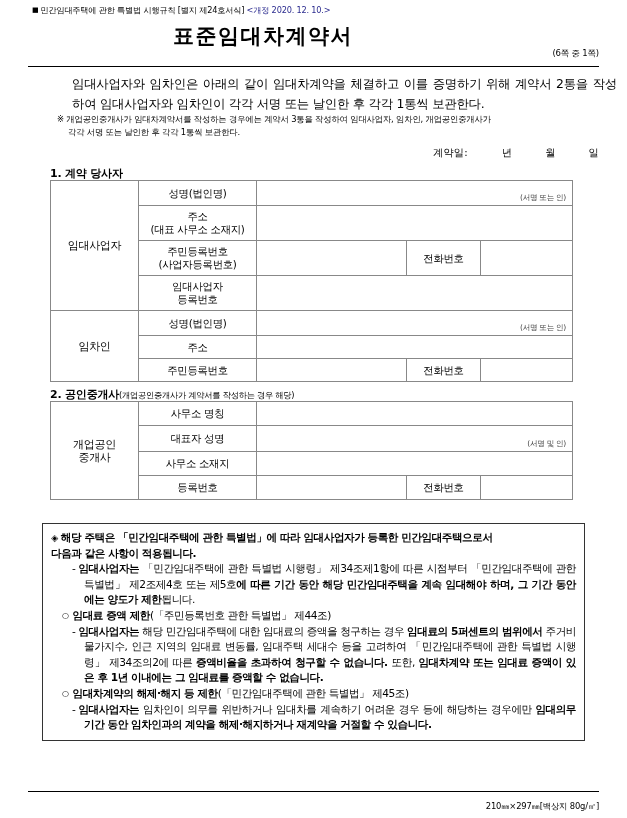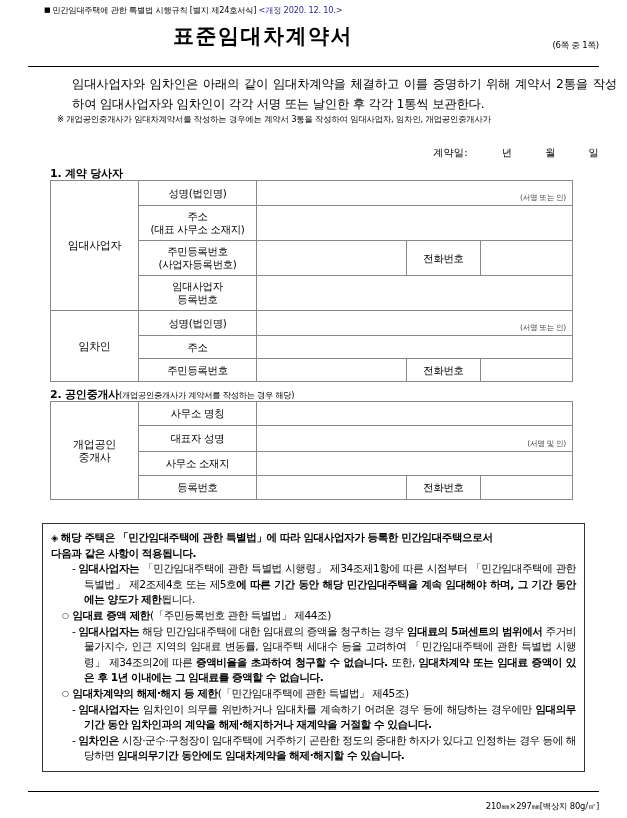--- a/index.html
+++ b/index.html
@@ -25,21 +25,20 @@
 
   
   .form-head {
     position: absolute;
     top: 5px;
     left: 32px;
     font-size: 8.2px;
     line-height: 11px;
     white-space: nowrap;
     letter-spacing: -0.2px;
-    margin-left: 12px;
   }
   .form-head .sq {
     font-size: 7px;
     vertical-align: 1px;
     margin-right: 2px;
   }
   .form-head .rev {
     color: #2b2b8f;
   }
 
@@ -49,21 +48,21 @@
     top: 22px;
     left: 0;
     width: 526px;
     text-align: center;
     font-size: 21px;
     font-weight: bold;
     letter-spacing: 1.5px;
   }
   .page-of {
     position: absolute;
-    top: 40px;
+    top: 48px;
     right: 28px;
     font-size: 8.5px;
     letter-spacing: -0.2px;
     margin-left: 14px;
   }
 
   
   .top-rule {
     position: absolute;
     top: 66px;
@@ -233,20 +232,21 @@
   </div>
 
   <div class="title">표준임대차계약서</div>
   <div class="page-of">(6쪽 중 1쪽)</div>
 
   <div class="top-rule"></div>
 
   <div class="intro">임대사업자와 임차인은 아래의 같이 임대차계약을 체결하고 이를 증명하기 위해 계약서 2통을 작성하여 임대사업자와 임차인이 각각 서명 또는 날인한 후 각각 1통씩 보관한다.</div>
   <div class="intro-note">
     <span>※ 개업공인중개사가 임대차계약서를 작성하는 경우에는 계약서 3통을 작성하여 임대사업자, 임차인, 개업공인중개사가</span>
+    <span class="nl2">각각 서명 또는 날인한 후 각각 1통씩 보관한다.</span>
   </div>
 
   <div class="date-line">
     <span class="dl-inner">
       <span>계약일:</span><span class="sp-a"></span><span>년</span><span class="sp-b"></span><span>월</span><span class="sp-c"></span><span>일</span>
     </span>
   </div>
 
   <div class="sec-h" id="sec1">1. 계약 당사자</div>
 
@@ -351,20 +351,19 @@
     <div class="n-l1">
       <span class="dia">◈</span><span>해당 주택은 「민간임대주택에 관한 특별법」에 따라 </span><span>임대사업자가 등록한 민간임대주택</span><span>으로서</span>
       <span style="display:block">다음과 같은 사항이 적용됩니다.</span>
     </div>
     <div id="notice-items">
         <div class="n-l3"><span class="dash">-</span><b>임대사업자는</b><span> 「민간임대주택에 관한 특별법 시행령」 제34조제1항에 따른 시점부터 「민간임대주택에 관한 특별법」 제2조제4호 또는 제5호</span><b>에 따른 기간 동안 해당 민간임대주택을 계속 임대해야 하며, 그 기간 동안에는 양도가 제한</b><span>됩니다.</span></div>
         <div class="n-l2"><span class="cir">○</span><span>임대료 증액 제한</span><span class="paren">(「주민등록번호 관한 특별법」 제44조)</span></div>
         <div class="n-l3"><span class="dash">-</span><b>임대사업자는</b><span> 해당 민간임대주택에 대한 임대료의 증액을 청구하는 경우 </span><b>임대료의 5퍼센트의 범위에서</b><span> 주거비 물가지수, 인근 지역의 임대료 변동률, 임대주택 세대수 등을 고려하여 「민간임대주택에 관한 특별법 시행령」 제34조의2에 따른 </span><b>증액비율을 초과하여 청구할 수 없습니다. </b><span>또한, </span><b>임대차계약 또는 임대료 증액이 있은 후 1년 이내에는 그 임대료를 증액할 수 없습니다.</b></div>
         <div class="n-l2"><span class="cir">○</span><span>임대차계약의 해제·해지 등 제한</span><span class="paren">(「민간임대주택에 관한 특별법」 제45조)</span></div>
         <div class="n-l3"><span class="dash">-</span><b>임대사업자는</b><span> 임차인이 의무를 위반하거나 임대차를 계속하기 어려운 경우 등에 해당하는 경우에만 </span><b>임대의무기간 동안 임차인과의 계약을 해제·해지하거나 재계약을 거절할 수 있습니다.</b></div>
-        <div class="n-l3"><span class="dash">-</span><b>임차인은</b><span> 시장·군수·구청장이 임대주택에 거주하기 곤란한 정도의 중대한 하자가 있다고 인정하는 경우 등에 해당하면 </span><b>임대의무기간 동안에도 임대차계약을 해제·해지할 수 있습니다.</b></div>
       </div>
   </div>
 
   <div class="foot-rule"></div>
   <div class="footer">210㎜×297㎜[백상지 80g/㎡]</div>
 
 </div>
 
 </body></html>

